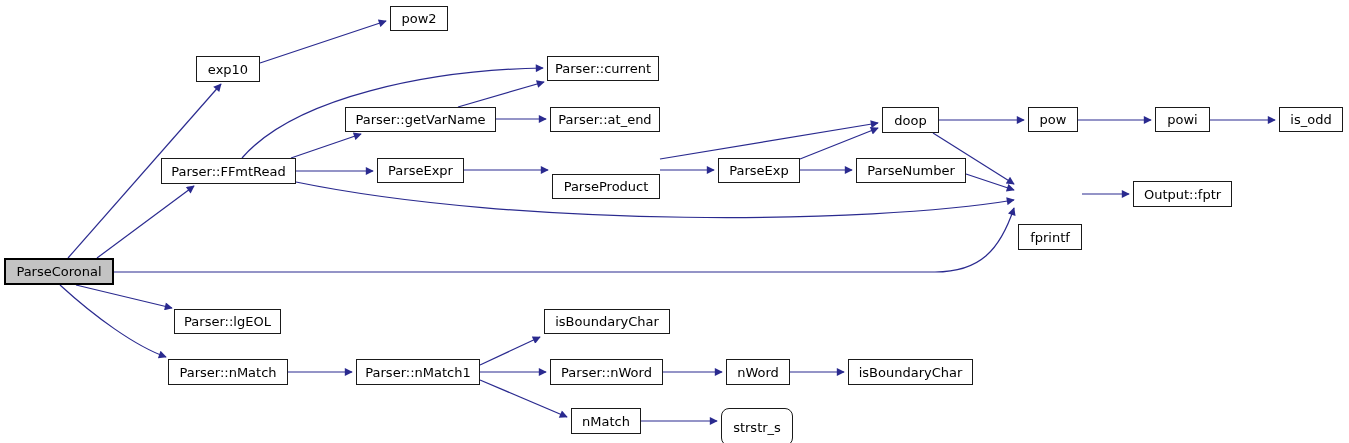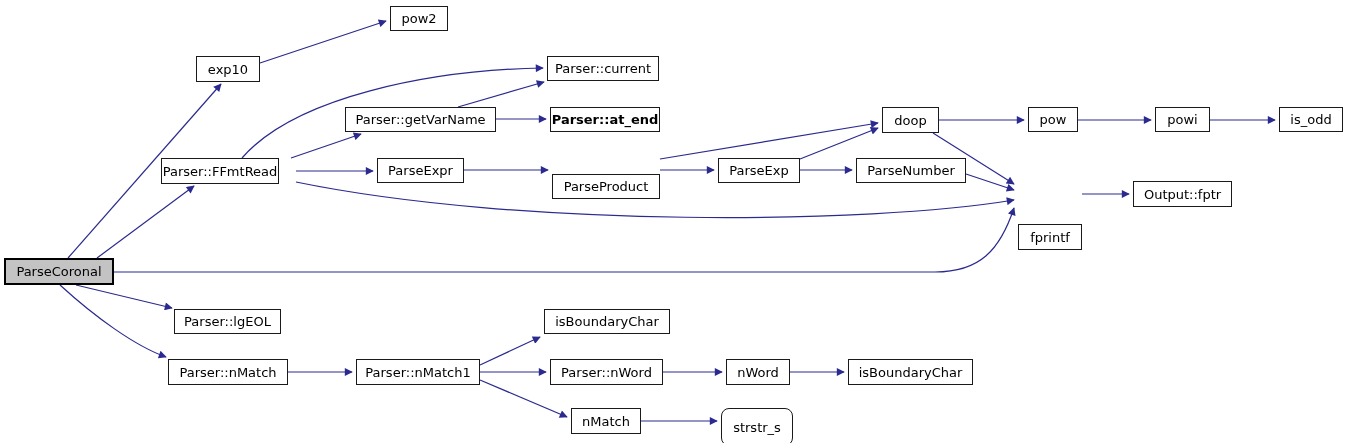--- a/index.html
+++ b/index.html
@@ -83,24 +83,24 @@
       <path d="M480,372 L546,372" class="edge" stroke="#2a2a8f" marker-end="url(#arrowhead)"></path>
       <path d="M480,380 L567,417" class="edge" stroke="#2a2a8f" marker-end="url(#arrowhead)"></path>
       <path d="M663,372 L722,372" class="edge" stroke="#2a2a8f" marker-end="url(#arrowhead)"></path>
       <path d="M790,372 L844,372" class="edge" stroke="#2a2a8f" marker-end="url(#arrowhead)"></path>
       <path d="M641,421 L717,421" class="edge" stroke="#2a2a8f" marker-end="url(#arrowhead)"></path>
     </svg>
   <div id="nodes-layer">
       <div class="node highlighted" style="left: 4px; top: 258px; width: 110px; height: 27px;">ParseCoronal</div>
       <div class="node" style="left: 196px; top: 56px; width: 64px; height: 26px;">exp10</div>
       <div class="node" style="left: 390px; top: 6px; width: 58px; height: 25px;">pow2</div>
-      <div class="node" style="left: 161px; top: 158px; width: 118px; height: 26px;">Parser::FFmtRead</div>
+      <div class="node" style="left: 161px; top: 158px; width: 135px; height: 26px;">Parser::FFmtRead</div>
       <div class="node" style="left: 345px; top: 107px; width: 151px; height: 25px;">Parser::getVarName</div>
       <div class="node" style="left: 547px; top: 56px; width: 112px; height: 25px;">Parser::current</div>
-      <div class="node" style="left: 550px; top: 107px; width: 110px; height: 25px; font-weight: bold;">Parser::at_end</div>
+      <div class="node" style="left: 550px; top: 107px; width: 110px; height: 25px;">Parser::at_end</div>
       <div class="node" style="left: 377px; top: 158px; width: 87px; height: 25px;">ParseExpr</div>
       <div class="node" style="left: 552px; top: 158px; width: 108px; height: 25px; margin-top: 16px;">ParseProduct</div>
       <div class="node" style="left: 718px; top: 158px; width: 82px; height: 25px;">ParseExp</div>
       <div class="node" style="left: 856px; top: 158px; width: 110px; height: 25px;">ParseNumber</div>
       <div class="node" style="left: 882px; top: 107px; width: 57px; height: 26px;">doop</div>
       <div class="node" style="left: 1028px; top: 107px; width: 50px; height: 25px;">pow</div>
       <div class="node" style="left: 1155px; top: 107px; width: 55px; height: 25px;">powi</div>
       <div class="node" style="left: 1279px; top: 107px; width: 64px; height: 25px;">is_odd</div>
       <div class="node" style="left: 1018px; top: 181px; width: 64px; height: 26px; margin-top: 43px;">fprintf</div>
       <div class="node" style="left: 1133px; top: 181px; width: 99px; height: 26px;">Output::fptr</div>

